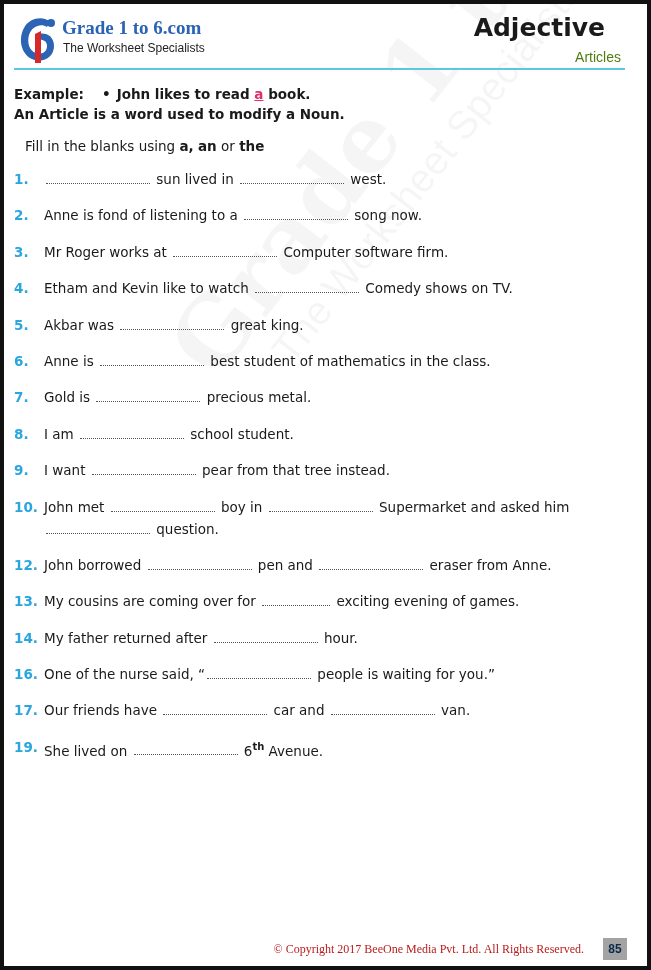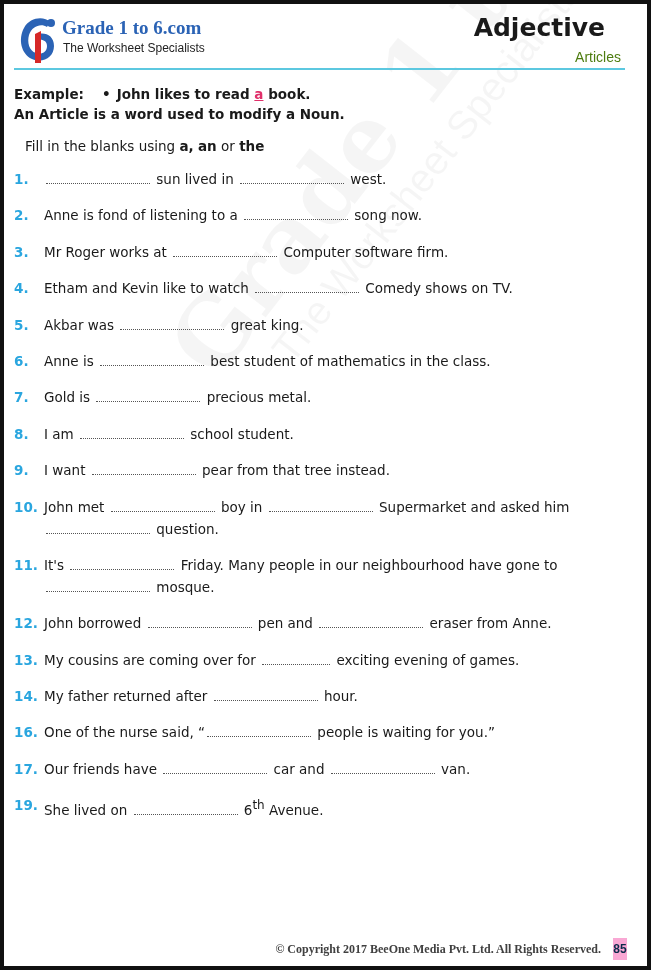--- a/index.html
+++ b/index.html
@@ -78,33 +78,32 @@
     }
     .q .num {
       position: absolute; left: 0; top: 0; color: #2aa6df; font-weight: bold;
     }
     .blank {
       display: inline-block; width: 104px;
       border-bottom: 1px dotted #555; height: 12px; margin: 0 2px;
       vertical-align: baseline;
     }
     .blank.short { width: 68px; }
-    sup { font-size: 12px; }
+    sup { font-size: 10px; font-weight: bold; }
     .footer {
       position: absolute; right: 20px; bottom: 6px;
       display: flex; align-items: center;
     }
     .copyright {
-      font-family: "Liberation Serif", serif; font-size: 12px; color: #404040;
-      margin-right: 12px;
-      font-weight: bold;
+      font-family: "Liberation Serif", serif; font-size: 12px; color: #b91c1c;
+      margin-right: 19px;
     }
     .page-num {
-      background: #f9a8d4; color: #0b2a4a; font-family: "Liberation Sans", sans-serif;
-      font-weight: bold; font-size: 12px; width: 14px; height: 22px;
+      background: #a3a3a3; color: #0b2a4a; font-family: "Liberation Sans", sans-serif;
+      font-weight: bold; font-size: 12px; width: 24px; height: 22px;
       display: flex; align-items: center; justify-content: center;
     }
   </style>
 </head>
 <body>
 
 <div class="page">
 
   <div class="watermark">
     <span class="wm1">Grade 1 to 6.com</span>
@@ -154,21 +153,20 @@
       <div class="q"><span class="num">6.</span><span>Anne is</span> <span class="blank"></span> <span>best student of mathematics in the class.</span></div>
 
       <div class="q"><span class="num">7.</span><span>Gold is</span> <span class="blank"></span> <span>precious metal.</span></div>
 
       <div class="q"><span class="num">8.</span><span>I am</span> <span class="blank"></span> <span>school student.</span></div>
 
       <div class="q"><span class="num">9.</span><span>I want</span> <span class="blank"></span> <span>pear from that tree instead.</span></div>
 
       <div class="q"><span class="num">10.</span><span>John met</span> <span class="blank"></span> <span>boy in</span> <span class="blank"></span> <span>Supermarket and asked him</span> <span class="blank"></span> <span>question.</span></div>
 
-      <div class="q"><span class="num">11.</span><span>It's</span> <span class="blank"></span> <span>Friday. Many people in our neighbourhood have gone to</span> <span class="blank"></span> <span>mosque.</span></div>
 
       <div class="q"><span class="num">12.</span><span>John borrowed</span> <span class="blank"></span> <span>pen and</span> <span class="blank"></span> <span>eraser from Anne.</span></div>
 
       <div class="q"><span class="num">13.</span><span>My cousins are coming over for</span> <span class="blank short"></span> <span>exciting evening of games.</span></div>
 
       <div class="q"><span class="num">14.</span><span>My father returned after</span> <span class="blank"></span> <span>hour.</span></div>
 
 
       <div class="q"><span class="num">16.</span><span>One of the nurse said, “</span><span class="blank"></span> <span>people is waiting for you.”</span></div>
 

